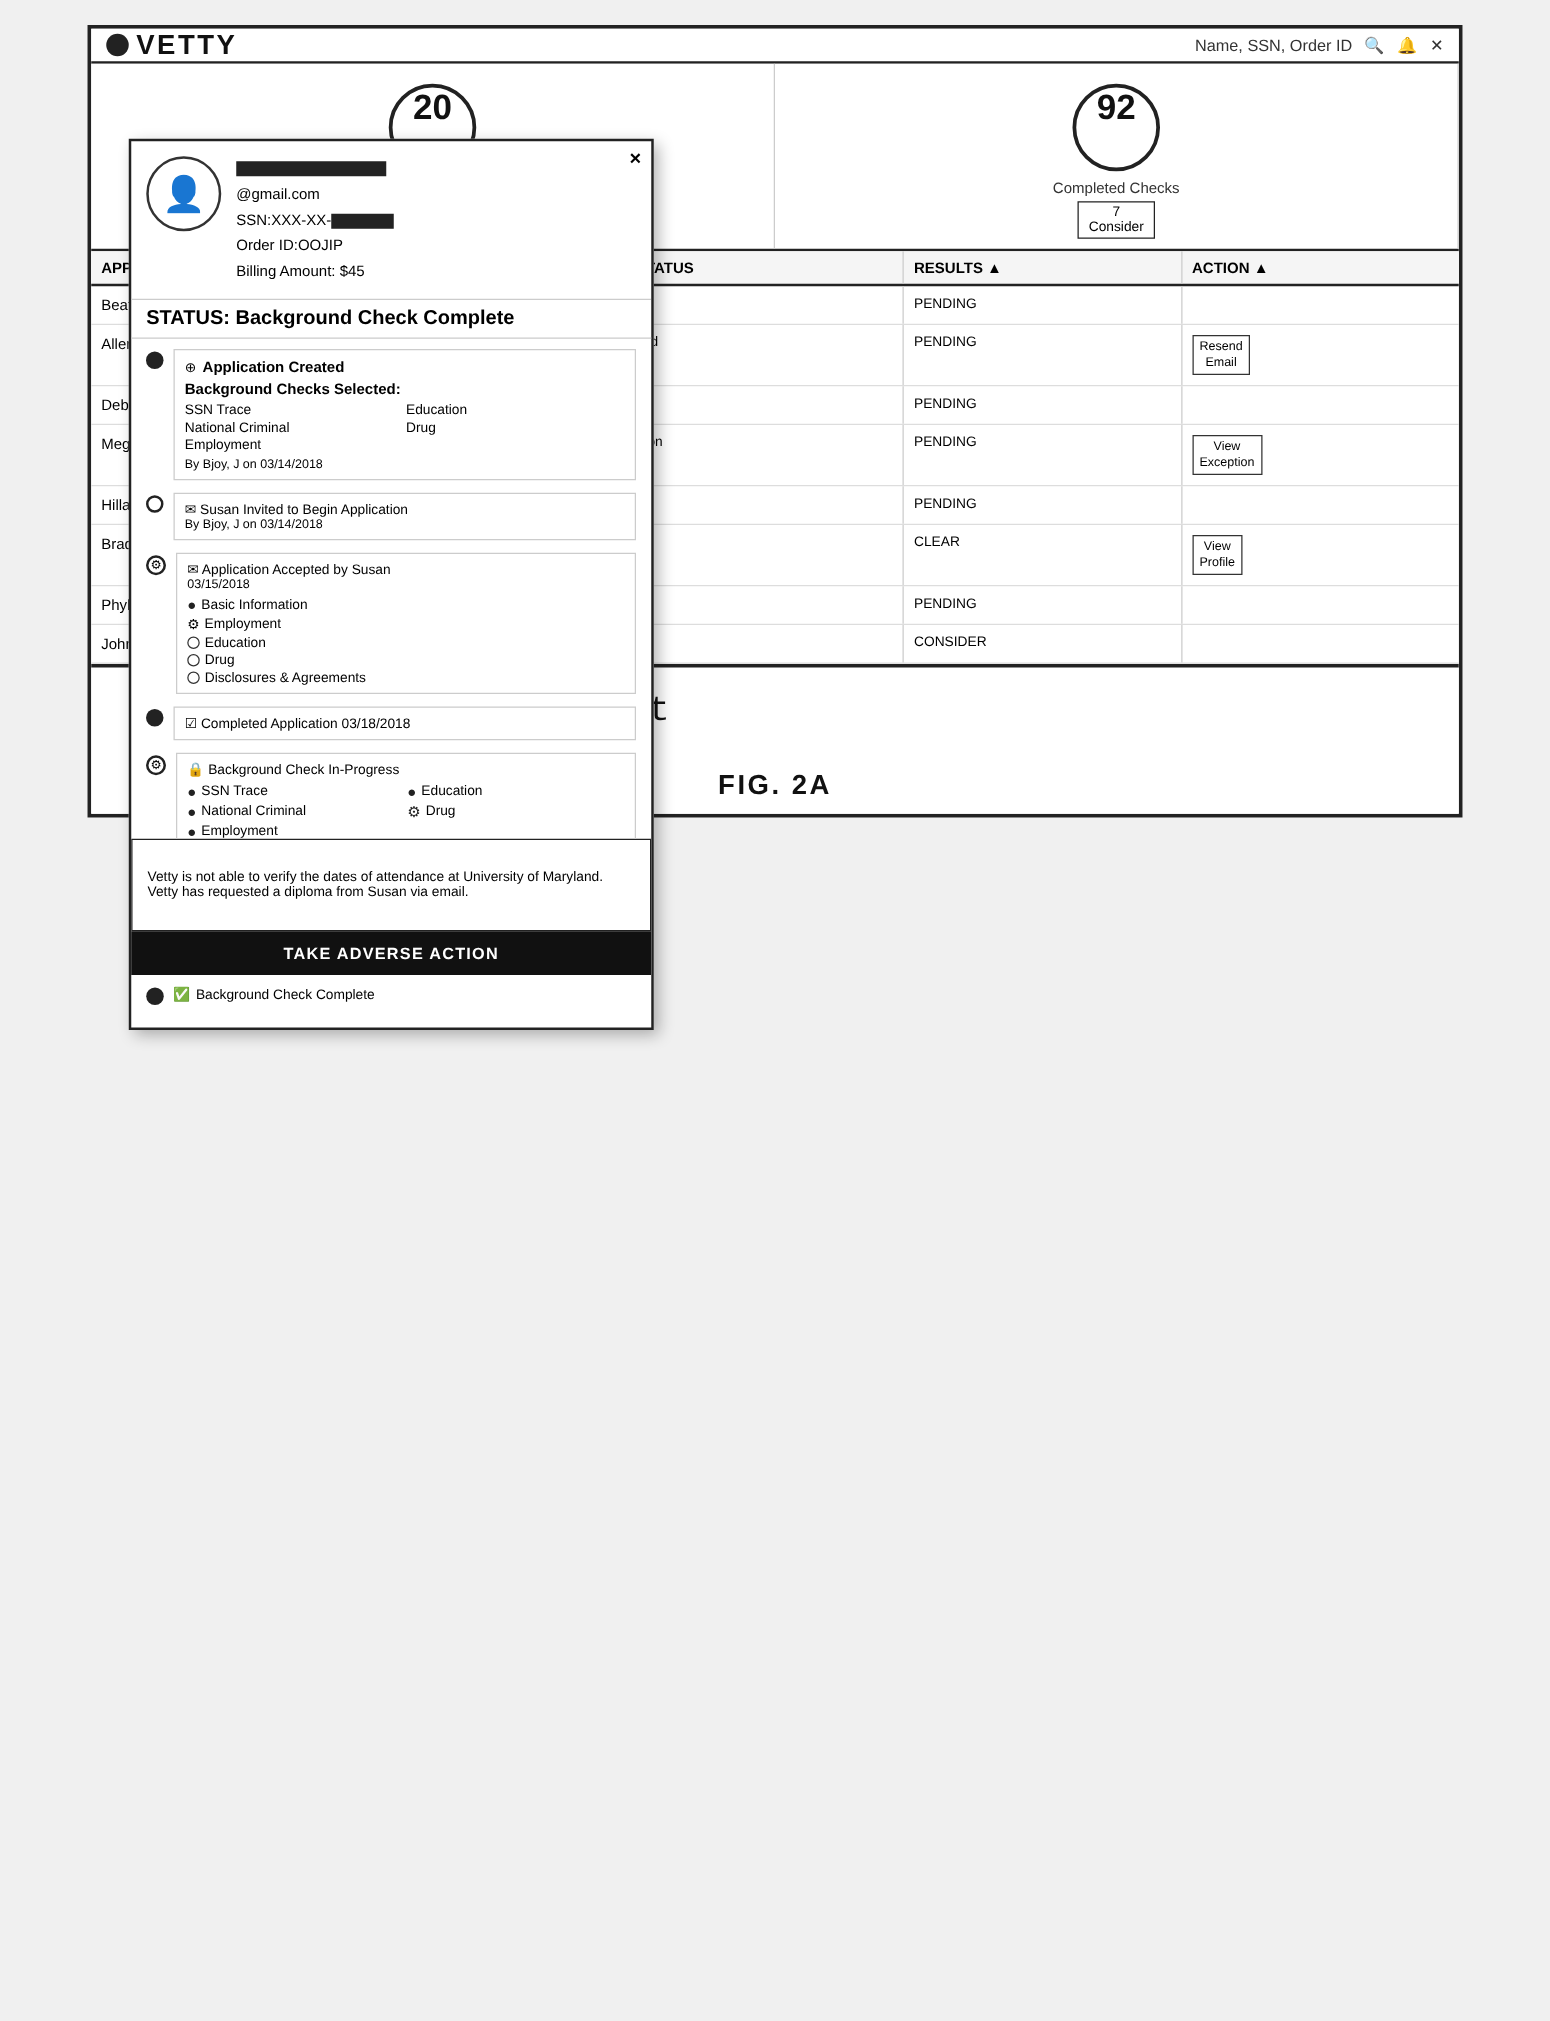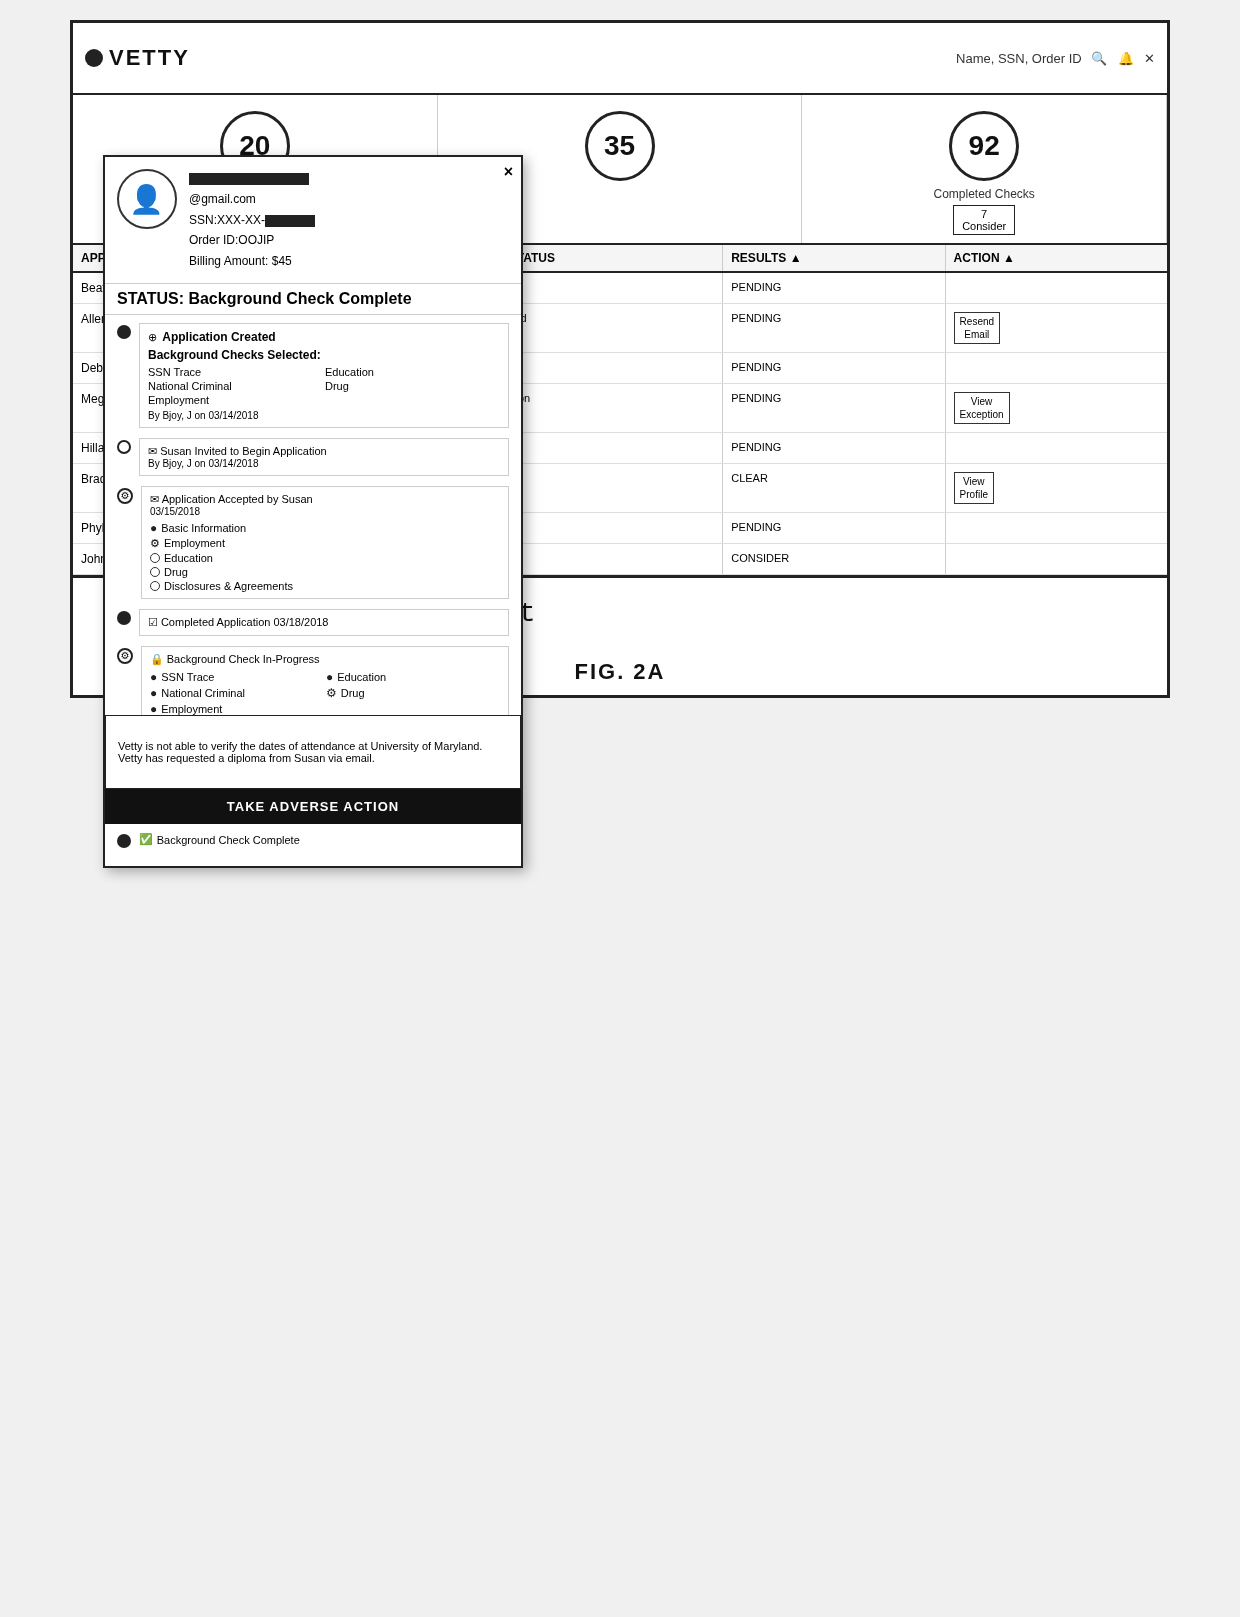--- a/index.html
+++ b/index.html
@@ -22,21 +22,21 @@
       display: flex;
       flex-direction: column;
     }
 
     
     .header-bar {
       display: flex;
       align-items: center;
       justify-content: space-between;
       border-bottom: 2px solid #222;
-      padding: 22px 12px;
+      padding: 0 12px;
       background: #fff;
     }
     .logo-area {
       display: flex;
       align-items: center;
       gap: 6px;
     }
     .logo-dot {
       width: 18px;
       height: 18px;
@@ -105,21 +105,21 @@
       align-items: center;
       padding: 16px 8px 8px;
       border-right: 1px solid #ccc;
     }
     .stat-circle {
       width: 70px;
       height: 70px;
       border-radius: 50%;
       border: 3px solid #222;
       display: flex;
-      align-items: center;
+      align-items: flex-start;
       justify-content: center;
       font-size: 28px;
       font-weight: bold;
       color: #111;
       margin-bottom: 6px;
     }
     .stat-label {
       font-size: 12px;
       text-align: center;
       color: #333;
@@ -375,25 +375,20 @@
 
 
     <div class="content-area">
 
       <div class="stats-row">
         <div class="stat-circle-wrap">
           <div class="stat-circle">
             <span>20</span>
           </div>
           <div class="stat-label">In Progress</div>
-        </div>
-        <div class="stat-circle-wrap">
-          <div class="stat-circle">
-            <span>35</span>
-          </div>
         </div>
         <div class="stat-circle-wrap">
           <div class="stat-circle">
             <span>92</span>
           </div>
           <div class="stat-label">Completed Checks</div>
           <div class="stat-sub">7<br>Consider</div>
         </div>
       </div>
 

